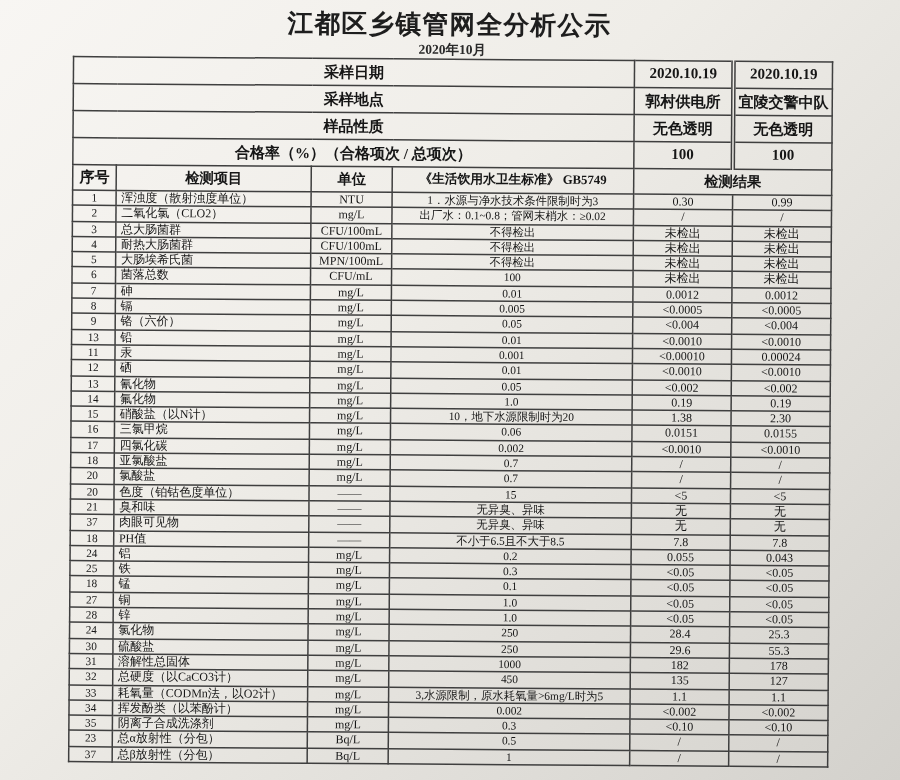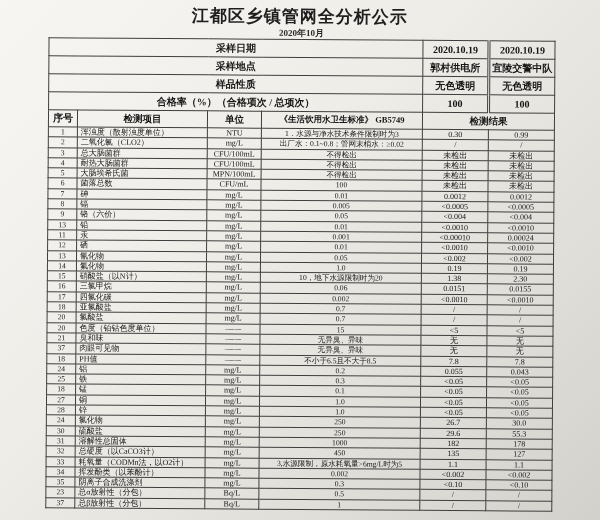--- a/index.html
+++ b/index.html
@@ -308,22 +308,22 @@
     <td class="c-unit">mg/L</td>
     <td class="c-std">1.0</td>
     <td class="c-r">&lt;0.05</td>
     <td class="c-r">&lt;0.05</td>
   </tr>
         <tr class="data-row">
     <td class="c-no">24</td>
     <td class="c-item">氯化物</td>
     <td class="c-unit">mg/L</td>
     <td class="c-std">250</td>
-    <td class="c-r">26.7</td>
-    <td class="c-r">30.0</td>
+    <td class="c-r">28.4</td>
+    <td class="c-r">25.3</td>
   </tr>
         <tr class="data-row">
     <td class="c-no">30</td>
     <td class="c-item">硫酸盐</td>
     <td class="c-unit">mg/L</td>
     <td class="c-std">250</td>
     <td class="c-r">29.6</td>
     <td class="c-r">55.3</td>
   </tr>
         <tr class="data-row">

